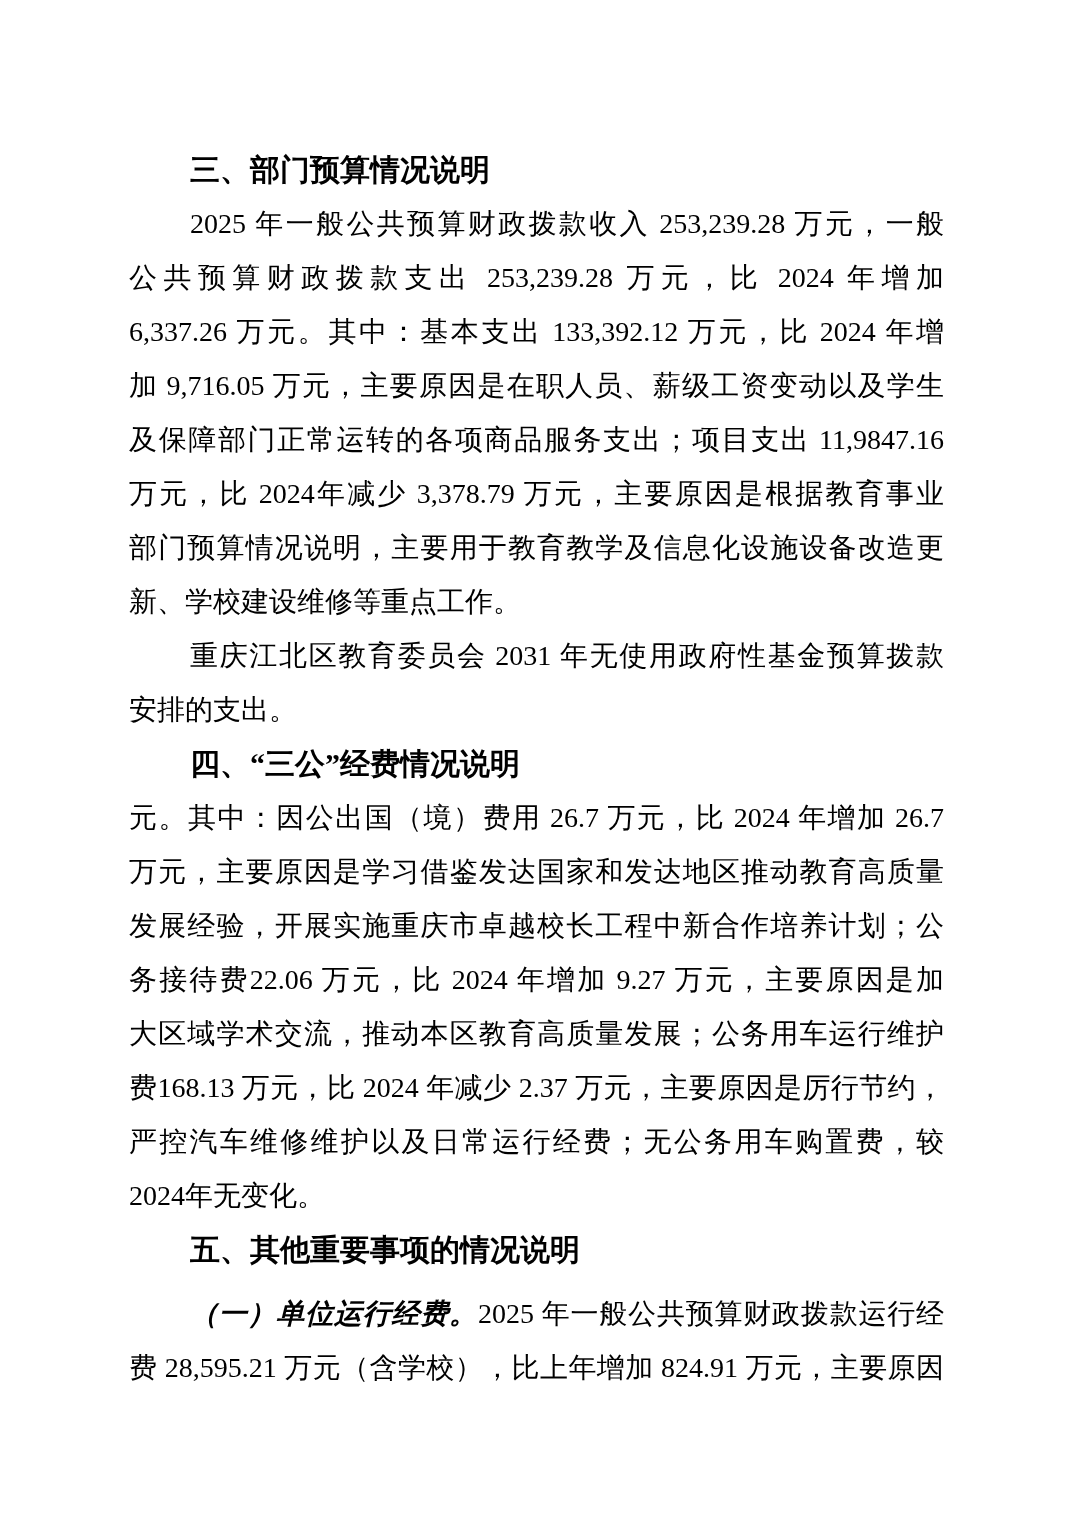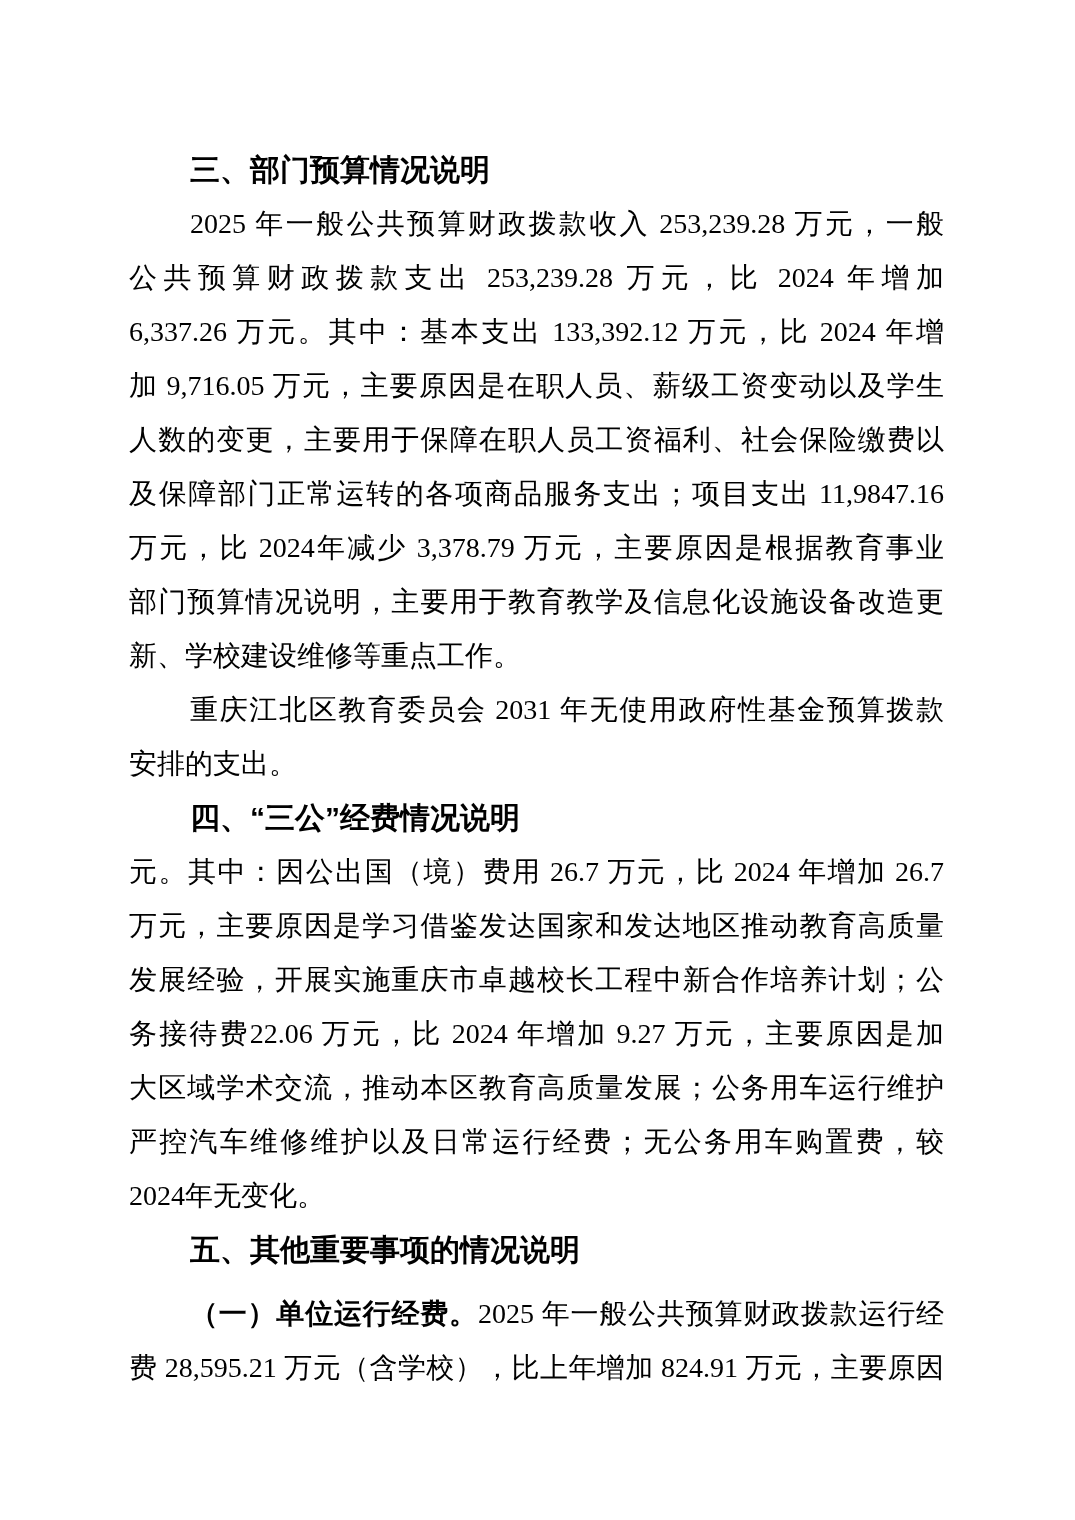--- a/index.html
+++ b/index.html
@@ -21,21 +21,21 @@
     background: #ffffff;
     overflow: hidden;
   }
   .content {
     position: absolute;
     left: 129px;
     top: 143px;
     width: 815px;
   }
   .heading {
-    font-family: Liberation Sans, sans-serif;
+    font-family: Liberation Serif, serif;
     font-weight: 700;
     font-size: 30px;
     height: 54px;
     line-height: 54px;
     text-indent: 61px;
     text-align: left;
     white-space: nowrap;
     color: #000000;
   }
   .paragraph {
@@ -52,51 +52,52 @@
     text-align-last: justify;
     color: #000000;
   }
   .line.indent {
     text-indent: 61px;
   }
   .line.last {
     text-align-last: left;
   }
   .em-lead {
+    font-style: italic;
     font-weight: 700;
   }
 </style>
 </head>
 <body style="background: rgb(255, 255, 255); color: rgb(0, 0, 0);">
 
 <div class="page">
   <div class="content" id="doc-content">
       <div class="heading">三、部门预算情况说明</div>
       <div class="paragraph">
         <div class="line indent">2025 年一般公共预算财政拨款收入 253,239.28 万元，一般</div>
         <div class="line">公共预算财政拨款支出 253,239.28 万元，比 2024 年增加</div>
         <div class="line">6,337.26 万元。其中：基本支出 133,392.12 万元，比 2024 年增</div>
         <div class="line">加 9,716.05 万元，主要原因是在职人员、薪级工资变动以及学生</div>
-        <div class="line">人数的变更，主要用于保障在职人员工资福利、社会保险缴费以</div>
         <div class="line">及保障部门正常运转的各项商品服务支出；项目支出 11,9847.16</div>
         <div class="line">万元，比 2024年减少 3,378.79 万元，主要原因是根据教育事业</div>
         <div class="line">部门预算情况说明，主要用于教育教学及信息化设施设备改造更</div>
         <div class="line last">新、学校建设维修等重点工作。</div>
       </div>
       <div class="paragraph">
         <div class="line indent">重庆江北区教育委员会 2031 年无使用政府性基金预算拨款</div>
         <div class="line last">安排的支出。</div>
       </div>
       <div class="heading">四、“三公”经费情况说明</div>
       <div class="paragraph">
         <div class="line">元。其中：因公出国（境）费用 26.7 万元，比 2024 年增加 26.7</div>
         <div class="line">万元，主要原因是学习借鉴发达国家和发达地区推动教育高质量</div>
         <div class="line">发展经验，开展实施重庆市卓越校长工程中新合作培养计划；公</div>
         <div class="line">务接待费22.06 万元，比 2024 年增加 9.27 万元，主要原因是加</div>
         <div class="line">大区域学术交流，推动本区教育高质量发展；公务用车运行维护</div>
+        <div class="line">费168.13 万元，比 2024 年减少 2.37 万元，主要原因是厉行节约，</div>
         <div class="line">严控汽车维修维护以及日常运行经费；无公务用车购置费，较</div>
         <div class="line last">2024年无变化。</div>
       </div>
       <div class="heading">五、其他重要事项的情况说明</div>
       <div class="paragraph gap-before">
         <div class="line indent"><span class="em-lead">（一）单位运行经费。</span><span>2025 年一般公共预算财政拨款运行经</span></div>
         <div class="line">费 28,595.21 万元（含学校），比上年增加 824.91 万元，主要原因</div>
       </div>
     </div>
 </div>

